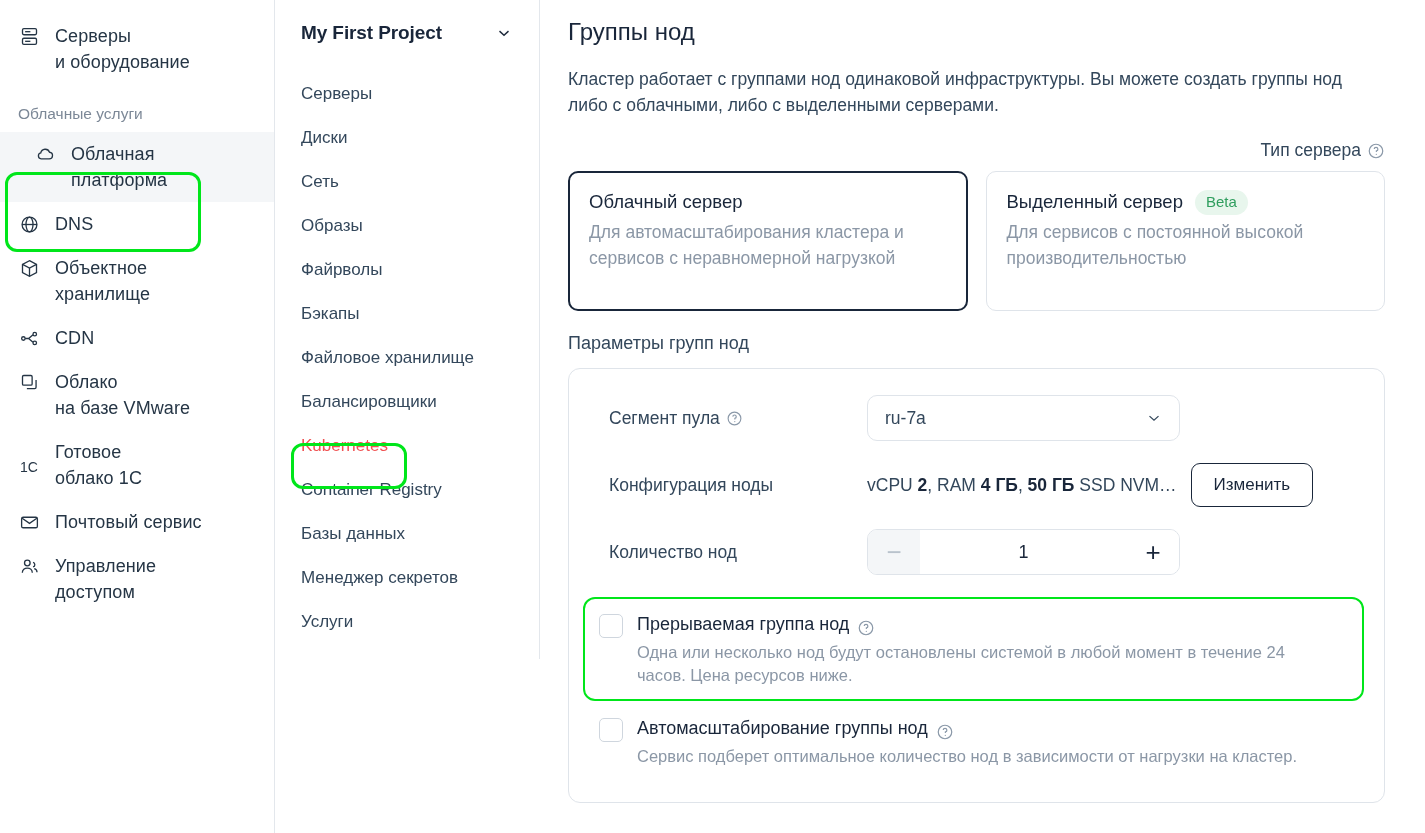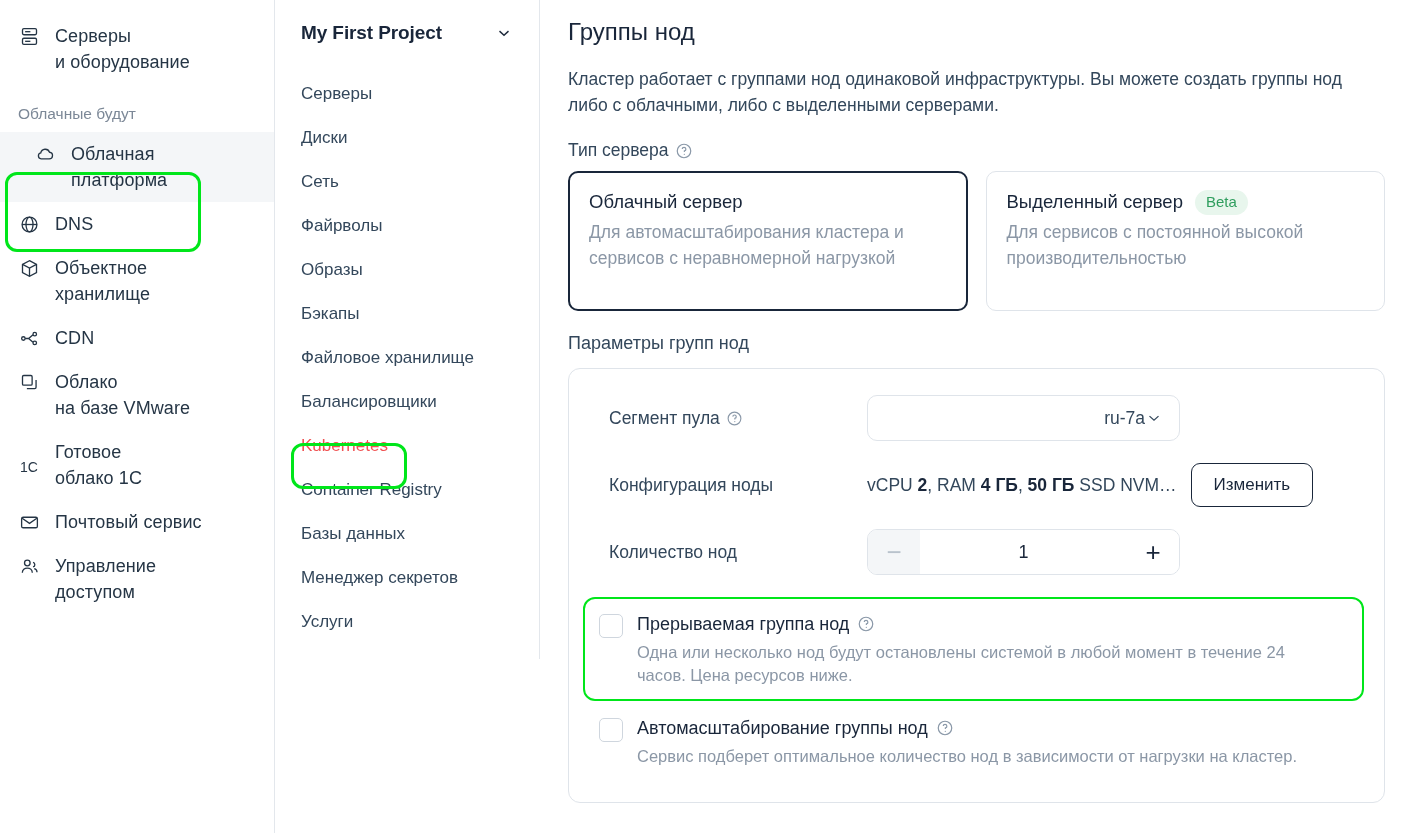--- a/index.html
+++ b/index.html
@@ -141,20 +141,21 @@
     margin: 0 0 22px 0;
     max-width: 840px;
   }
   .field-label-row {
     display: flex;
     align-items: center;
     gap: 6px;
     font-size: 17.5px;
     color: #33475b;
     margin-bottom: 10px;
+    justify-content: flex-end;
   }
   .q-icon {
     display: inline-flex;
     align-items: center;
     justify-content: center;
     color: #8a98a8;
     cursor: pointer;
   }
 
   
@@ -228,21 +229,21 @@
     align-items: center;
     gap: 6px;
   }
   .select-box {
     width: 313px;
     height: 46px;
     border: 1px solid #dfe4ea;
     border-radius: 10px;
     display: flex;
     align-items: center;
-    justify-content: flex-end;
+    justify-content: space-between;
     padding: 0 16px 0 17px;
     font-size: 17.5px;
     color: #33475b;
     cursor: pointer;
     background: #fff;
   }
   .config-value {
     font-size: 17.5px;
     color: #33475b;
     white-space: nowrap;
@@ -315,21 +316,21 @@
   .cb {
     width: 24px; height: 24px; min-width: 24px;
     border: 1px solid #cfd6de;
     border-radius: 5px;
     background: #fff;
     margin-top: 3px;
     cursor: pointer;
   }
   .cb-title {
     display: flex;
-    align-items: center;
+    align-items: flex-end;
     gap: 8px;
     font-size: 18px;
     line-height: 26px;
     color: #19263a;
   }
   .cb-desc {
     font-size: 16.5px;
     line-height: 23px;
     color: #8b97a6;
     margin-top: 4px;
@@ -349,21 +350,21 @@
           <rect x="4" y="3" width="16" height="7" rx="1.6"></rect>
           <rect x="4" y="14" width="16" height="7" rx="1.6"></rect>
           <line x1="7" y1="6.5" x2="13" y2="6.5"></line>
           <line x1="7" y1="17.5" x2="13" y2="17.5"></line>
         </svg>
       </span>
       <span class="gn-label">Серверы
 и оборудование</span>
     </div>
 
-    <div class="gn-section">Облачные будут</div>
+    <div class="gn-section">Облачные услуги</div>
 
     <div class="gn-item active">
       <span class="gn-icon">
         <svg width="21" height="21" viewBox="0 0 24 24" fill="none" stroke="currentColor" stroke-width="1.5">
           <path d="M7 17h9.2a3.8 3.8 0 0 0 .4-7.58A5.2 5.2 0 0 0 6.6 10.2 3.45 3.45 0 0 0 7 17z"></path>
         </svg>
       </span>
       <span class="gn-label">Облачная
 платформа</span>
     </div>
@@ -454,22 +455,22 @@
         <svg width="18" height="18" viewBox="0 0 24 24" fill="none" stroke="currentColor" stroke-width="1.9">
           <path d="M6 9.5l6 5.5 6-5.5"></path>
         </svg>
       </span>
     </div>
 
     <div class="pn-list">
       <div class="pn-item">Серверы</div>
       <div class="pn-item">Диски</div>
       <div class="pn-item">Сеть</div>
+      <div class="pn-item">Образы</div>
       <div class="pn-item">Файрволы</div>
-      <div class="pn-item">Образы</div>
       <div class="pn-item">Бэкапы</div>
       <div class="pn-item">Файловое хранилище</div>
       <div class="pn-item">Балансировщики</div>
       <div class="pn-item selected">Kubernetes</div>
       <div class="pn-item">Container Registry</div>
       <div class="pn-item">Базы данных</div>
       <div class="pn-item">Менеджер секретов</div>
       <div class="pn-item">Услуги</div>
       <div class="pn-item">Доступ</div>
 

